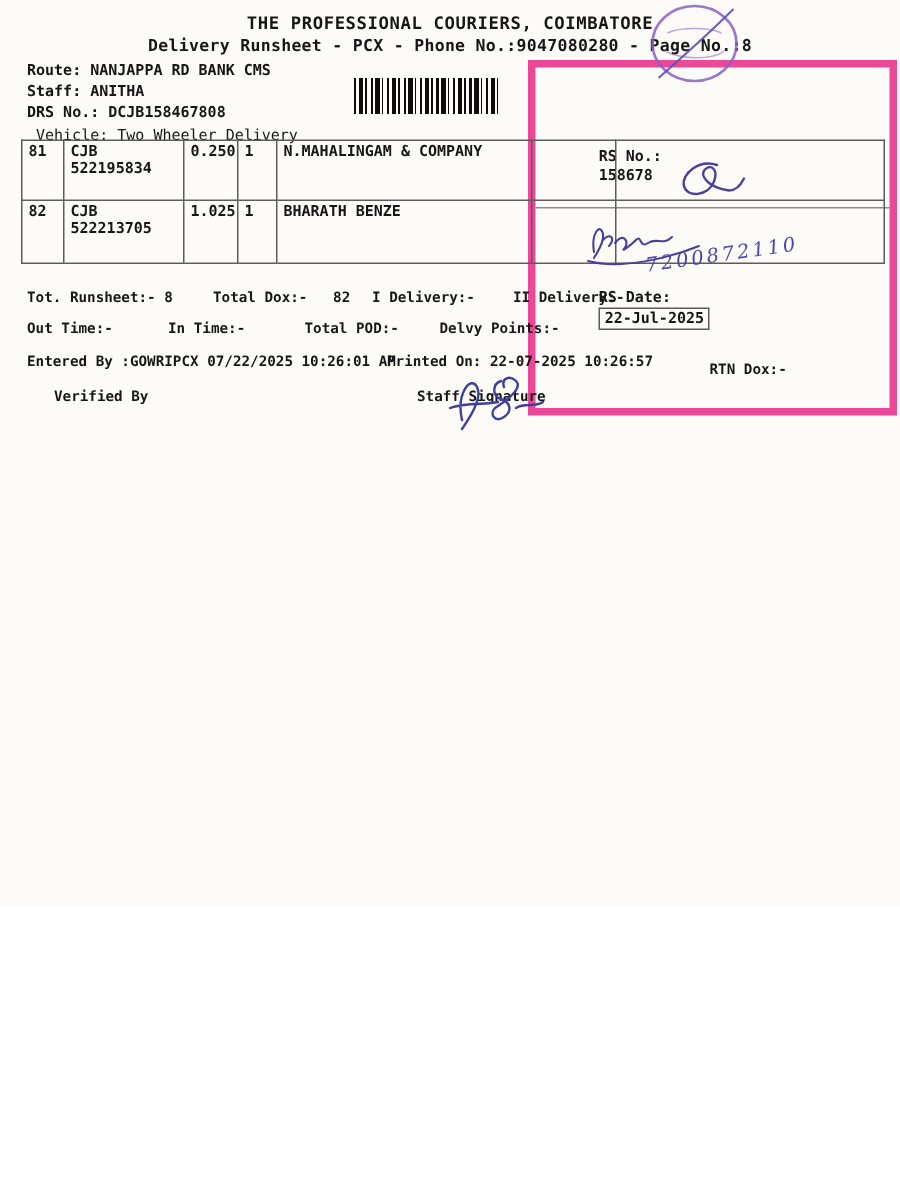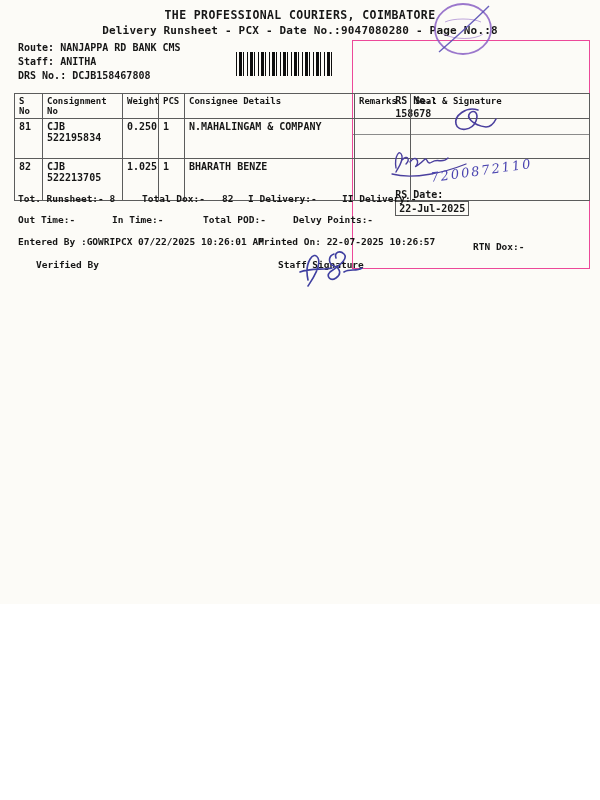--- a/index.html
+++ b/index.html
@@ -17,21 +17,21 @@
   .t10{font-size:10px;line-height:13px;}
   .t95{font-size:9.5px;line-height:12px;}
   .title{font-size:11.5px;letter-spacing:.4px;}
   .subtitle{font-size:11px;letter-spacing:.2px;}
   .barcode{
     background:repeating-linear-gradient(90deg,
       #0d0d0d 0px,#0d0d0d 1.5px,#fcfbf7 1.5px,#fcfbf7 3px,
       #0d0d0d 3px,#0d0d0d 6px,#fcfbf7 6px,#fcfbf7 7.5px,
       #0d0d0d 7.5px,#0d0d0d 8.5px,#fcfbf7 8.5px,#fcfbf7 11px);
   }
-  .rsbox{border:1px solid #ec4899;}
+  .rsbox{border:5px solid #ec4899;}
   .rsrow{padding:2px 6px 1px 6px;}
   .rsrow1{border-bottom:1px solid #8b8b8b;}
   .dateval{border:1px solid #5a5a5a;padding:0 3px;display:inline-block;text-align:right;}
   table.main{
     position:absolute;left:14px;top:93px;width:576px;
     border-collapse:collapse;table-layout:fixed;
   }
   table.main th,table.main td{
     border:1px solid #5c5c5c;
     vertical-align:top;
@@ -53,25 +53,26 @@
     transform:rotate(-8deg);
     white-space:pre;
   }
 </style>
 </head>
 <body>
 
 <div class="page">
 
   <div class="abs ctr b title" style="top:8px;">THE PROFESSIONAL COURIERS, COIMBATORE</div>
-  <div class="abs ctr b subtitle" style="top:24px;">Delivery Runsheet - PCX - Date No.:9047080280 - Page No.:8</div>
+  <div class="abs ctr b subtitle" style="top:24px;">Delivery Runsheet - PCX - Phone No.:9047080280 - Page No.:8</div>
 
   <div class="abs b t10" style="left:18px;top:41px;">Route: NANJAPPA RD BANK CMS</div>
   <div class="abs b t10" style="left:18px;top:55px;">Staff: ANITHA</div>
   <div class="abs b t10" style="left:18px;top:69px;">DRS No.: DCJB158467808</div>
+  <div class="abs t10" style="left:24px;top:84px;">Vehicle: Two Wheeler Delivery</div>
 
   <div class="abs barcode" style="left:236px;top:52px;width:96px;height:24px;"></div>
 
   <div class="abs rsbox" style="left:352px;top:40px;width:236px;">
     <div class="rsrow rsrow1 t10 b" style="white-space:pre;">
       <span>RS No.:</span>
       <span>158678</span>
     </div>
     <div class="rsrow t10 b" style="white-space:pre;">
       <span>RS Date:</span>
@@ -89,29 +90,20 @@
     <colgroup>
       <col style="width:28px">
         <col style="width:80px">
         <col style="width:36px">
       <col style="width:26px">
         <col style="width:170px">
         <col style="width:56px">
         <col>
     </colgroup>
     <tbody>
-        <tr>
-      <th>S No</th>
-      <th>Consignment No</th>
-      <th>Weight</th>
-      <th>PCS</th>
-      <th>Consignee Details</th>
-      <th>Remarks</th>
-      <th class="sealh">Seal &amp; Signature</th>
-    </tr>
     <tr style="height:40px;">
       <td>81</td>
       <td>CJB 522195834</td>
       <td>0.250</td>
       <td>1</td>
       <td>N.MAHALINGAM &amp; COMPANY</td>
       <td></td>
       <td></td>
     </tr>
     <tr class="rowsep" style="height:42px;margin-left:40px;">

